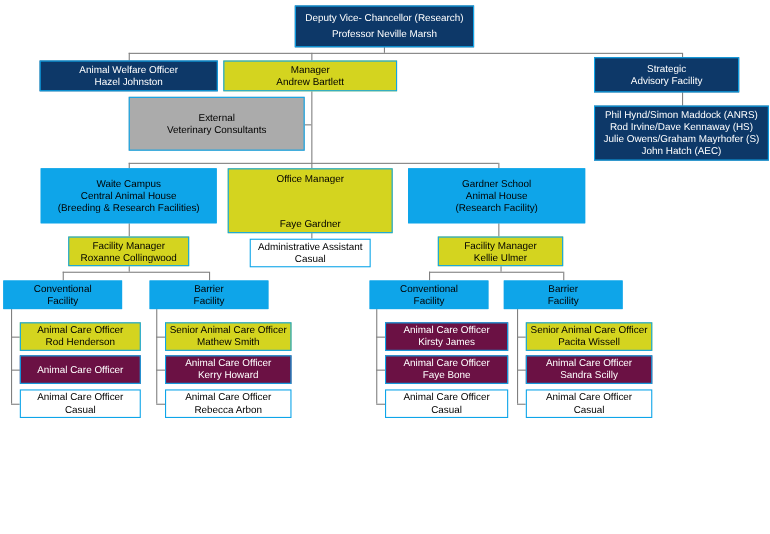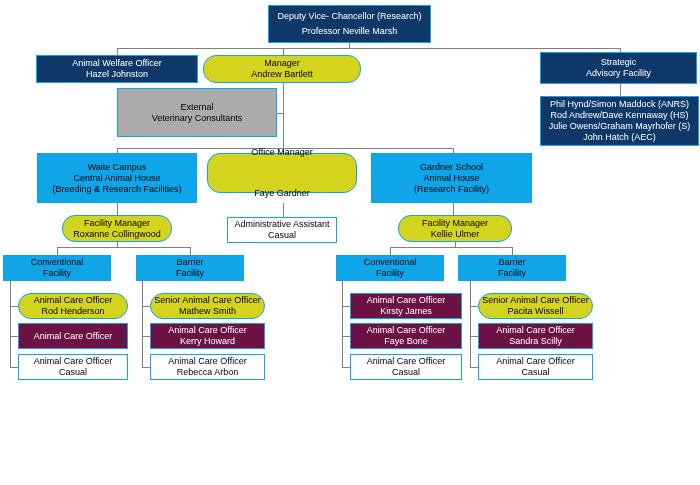--- a/index.html
+++ b/index.html
@@ -7,21 +7,21 @@
     position:relative; width:700px; height:485px; background:#ffffff;
     font-family:"Liberation Sans", sans-serif; overflow:hidden;
   }
   .box {
     position:absolute; box-sizing:border-box; border:1px solid #0ea5e9;
     display:flex; flex-direction:column; align-items:center; justify-content:center;
     text-align:center; font-size:9px; line-height:11px; padding:1px 2px;
   }
   .spread { justify-content:space-evenly; }
   .navy   { background:#0d3868; color:#ffffff; }
-  .yellow { background:#d4d41f; color:#000000;border-radius:13px; }
+  .yellow { background:#d4d41f; color:#000000; }
   .teal   { background:#0ea5e9; color:#000000; }
   .maroon { background:#6b1144; color:#ffffff; }
   .gray   { background:#ababab; color:#000000; }
   .white  { background:#ffffff; color:#000000; }
   .line { position:absolute; background:#808080; }
   .bl { white-space:nowrap; }
 </style>
 </head>
 <body>
 
@@ -75,44 +75,44 @@
   <div class="box navy" style="left:36px;top:55px;width:162px;height:28px;">
     <div class="bl">Animal Welfare Officer</div>
     <div class="bl">Hazel Johnston</div>
   </div>
 
   <div class="box yellow" style="left:203px;top:55px;width:158px;height:28px;">
     <div class="bl">Manager</div>
     <div class="bl">Andrew Bartlett</div>
   </div>
 
-  <div class="box navy" style="left:540px;top:52px;width:157px;height:32px;text-align:right;">
+  <div class="box navy" style="left:540px;top:52px;width:132px;height:32px;text-align:right;">
     <div class="bl">Strategic</div>
     <div class="bl">Advisory Facility</div>
   </div>
 
   <div class="box navy" style="left:540px;top:96px;width:159px;height:50px;">
     <div class="bl">Phil Hynd/Simon Maddock (ANRS)</div>
-    <div class="bl">Rod Andrew/Dave Kennaway (HS)</div>
+    <div class="bl">Rod Irvine/Dave Kennaway (HS)</div>
     <div class="bl">Julie Owens/Graham Mayrhofer (S)</div>
     <div class="bl">John Hatch (AEC)</div>
   </div>
 
   <div class="box gray" style="left:117px;top:88px;width:160px;height:49px;">
     <div class="bl">External</div>
     <div class="bl">Veterinary Consultants</div>
   </div>
 
   <div class="box teal" style="left:37px;top:153px;width:160px;height:50px;">
     <div class="bl">Waite Campus</div>
     <div class="bl">Central Animal House</div>
     <div class="bl">(Breeding &amp; Research Facilities)</div>
   </div>
 
-  <div class="box yellow" style="left:207px;top:153px;width:150px;height:40px;gap:30px;">
+  <div class="box yellow" style="left:207px;top:153px;width:150px;height:59px;gap:30px;">
     <div class="bl">Office Manager</div>
     <div class="bl">Faye Gardner</div>
   </div>
 
   <div class="box teal" style="left:371px;top:153px;width:161px;height:50px;">
     <div class="bl">Gardner School</div>
     <div class="bl">Animal House</div>
     <div class="bl">(Research Facility)</div>
   </div>
 

